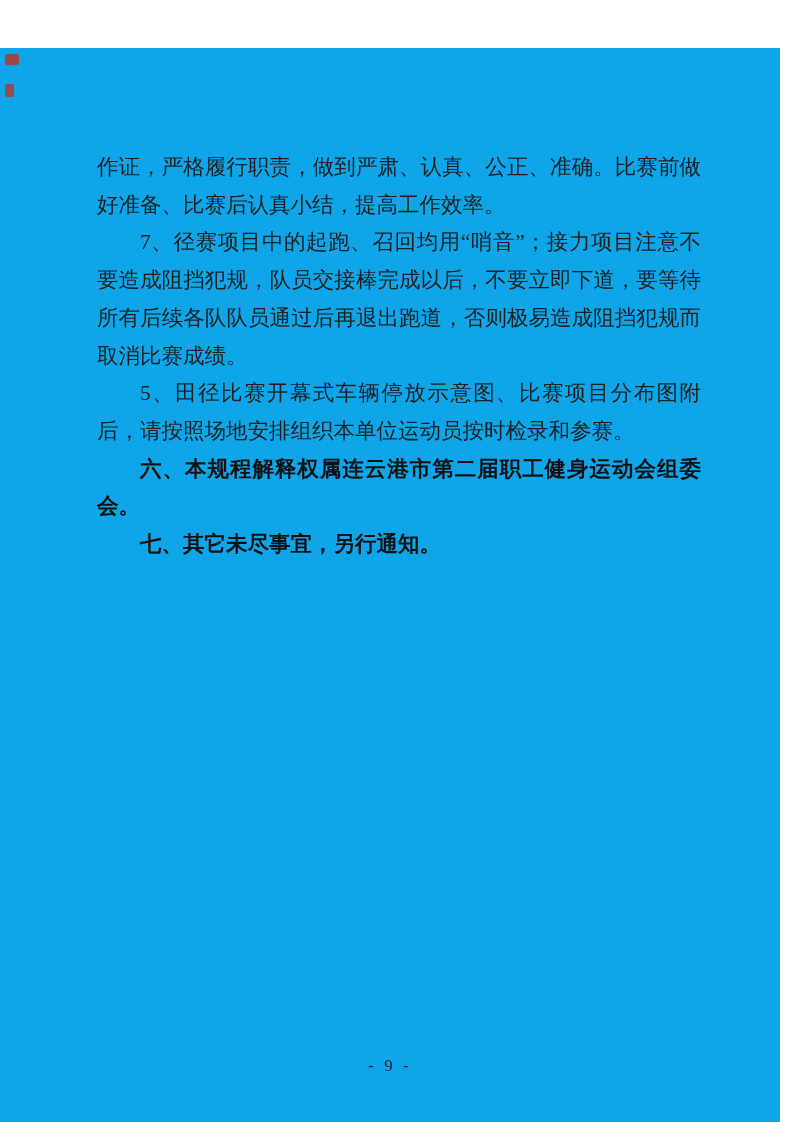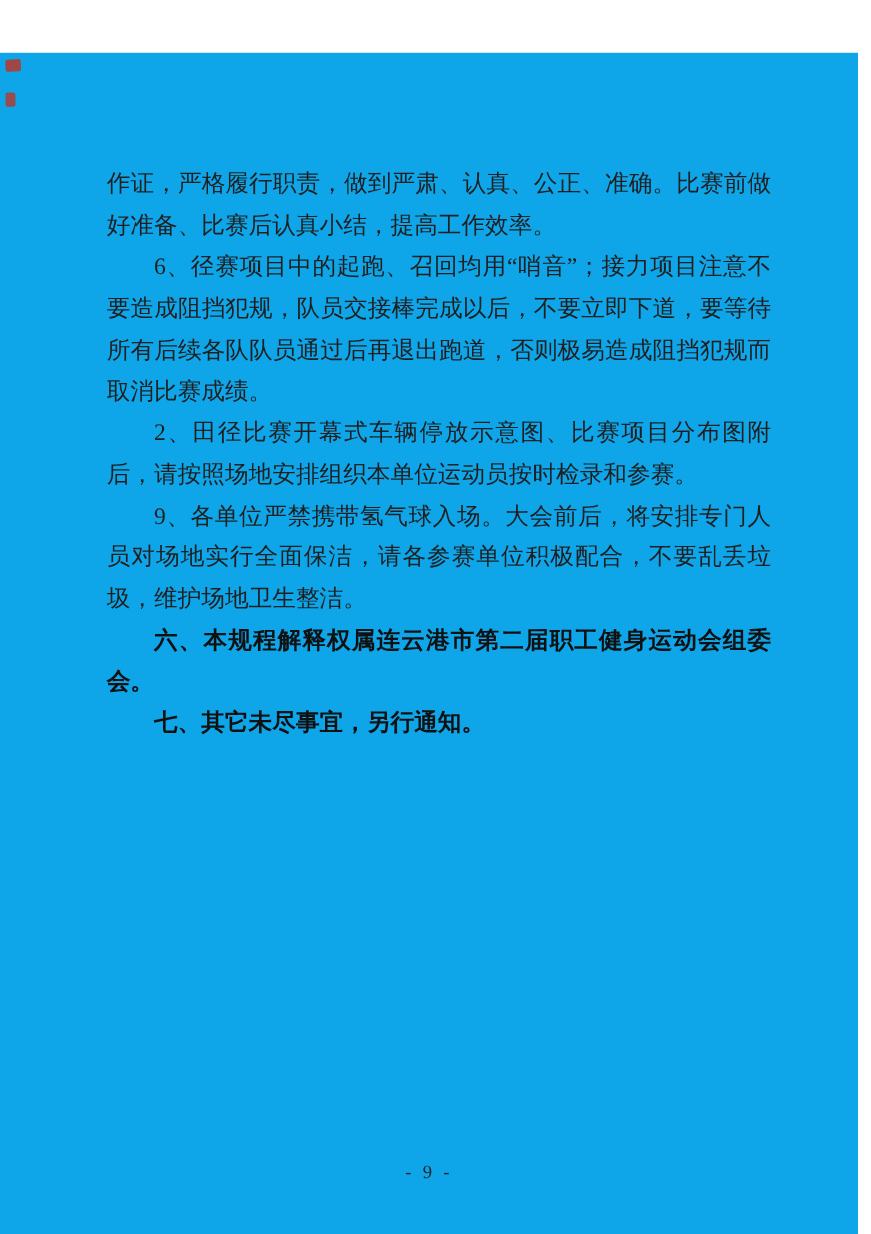--- a/index.html
+++ b/index.html
@@ -65,22 +65,21 @@
 </head>
 <body>
 
 <div class="page">
 
   <span class="scan-mark m1"></span>
   <span class="scan-mark m2"></span>
 
   <div class="content">
     <p class="body-par">作证，严格履行职责，做到严肃、认真、公正、准确。比赛前做好准备、比赛后认真小结，提高工作效率。</p>
-    <p class="indent">6、径赛项目中的起跑、召回均用“哨音”；接力项目注意不要造成阻挡犯规，队员交接棒完成以后，不要立即下道，要等待所有后续各队队员通过后再退出跑道，否则极易造成阻挡犯规而取消比赛成绩。</p>
-    <p class="indent">2、田径比赛开幕式车辆停放示意图、比赛项目分布图附后，请按照场地安排组织本单位运动员按时检录和参赛。</p>
-    <p class="indent">9、各单位严禁携带氢气球入场。大会前后，将安排专门人员对场地实行全面保洁，请各参赛单位积极配合，不要乱丢垃圾，维护场地卫生整洁。</p>
+    <p class="indent">7、径赛项目中的起跑、召回均用“哨音”；接力项目注意不要造成阻挡犯规，队员交接棒完成以后，不要立即下道，要等待所有后续各队队员通过后再退出跑道，否则极易造成阻挡犯规而取消比赛成绩。</p>
+    <p class="indent">5、田径比赛开幕式车辆停放示意图、比赛项目分布图附后，请按照场地安排组织本单位运动员按时检录和参赛。</p>
     <p class="indent heading">六、本规程解释权属连云港市第二届职工健身运动会组委会。</p>
     <p class="indent heading">七、其它未尽事宜，另行通知。</p>
   </div>
 
   <div class="pageno">- 9 -</div>
 
 </div>
 
 </body></html>

